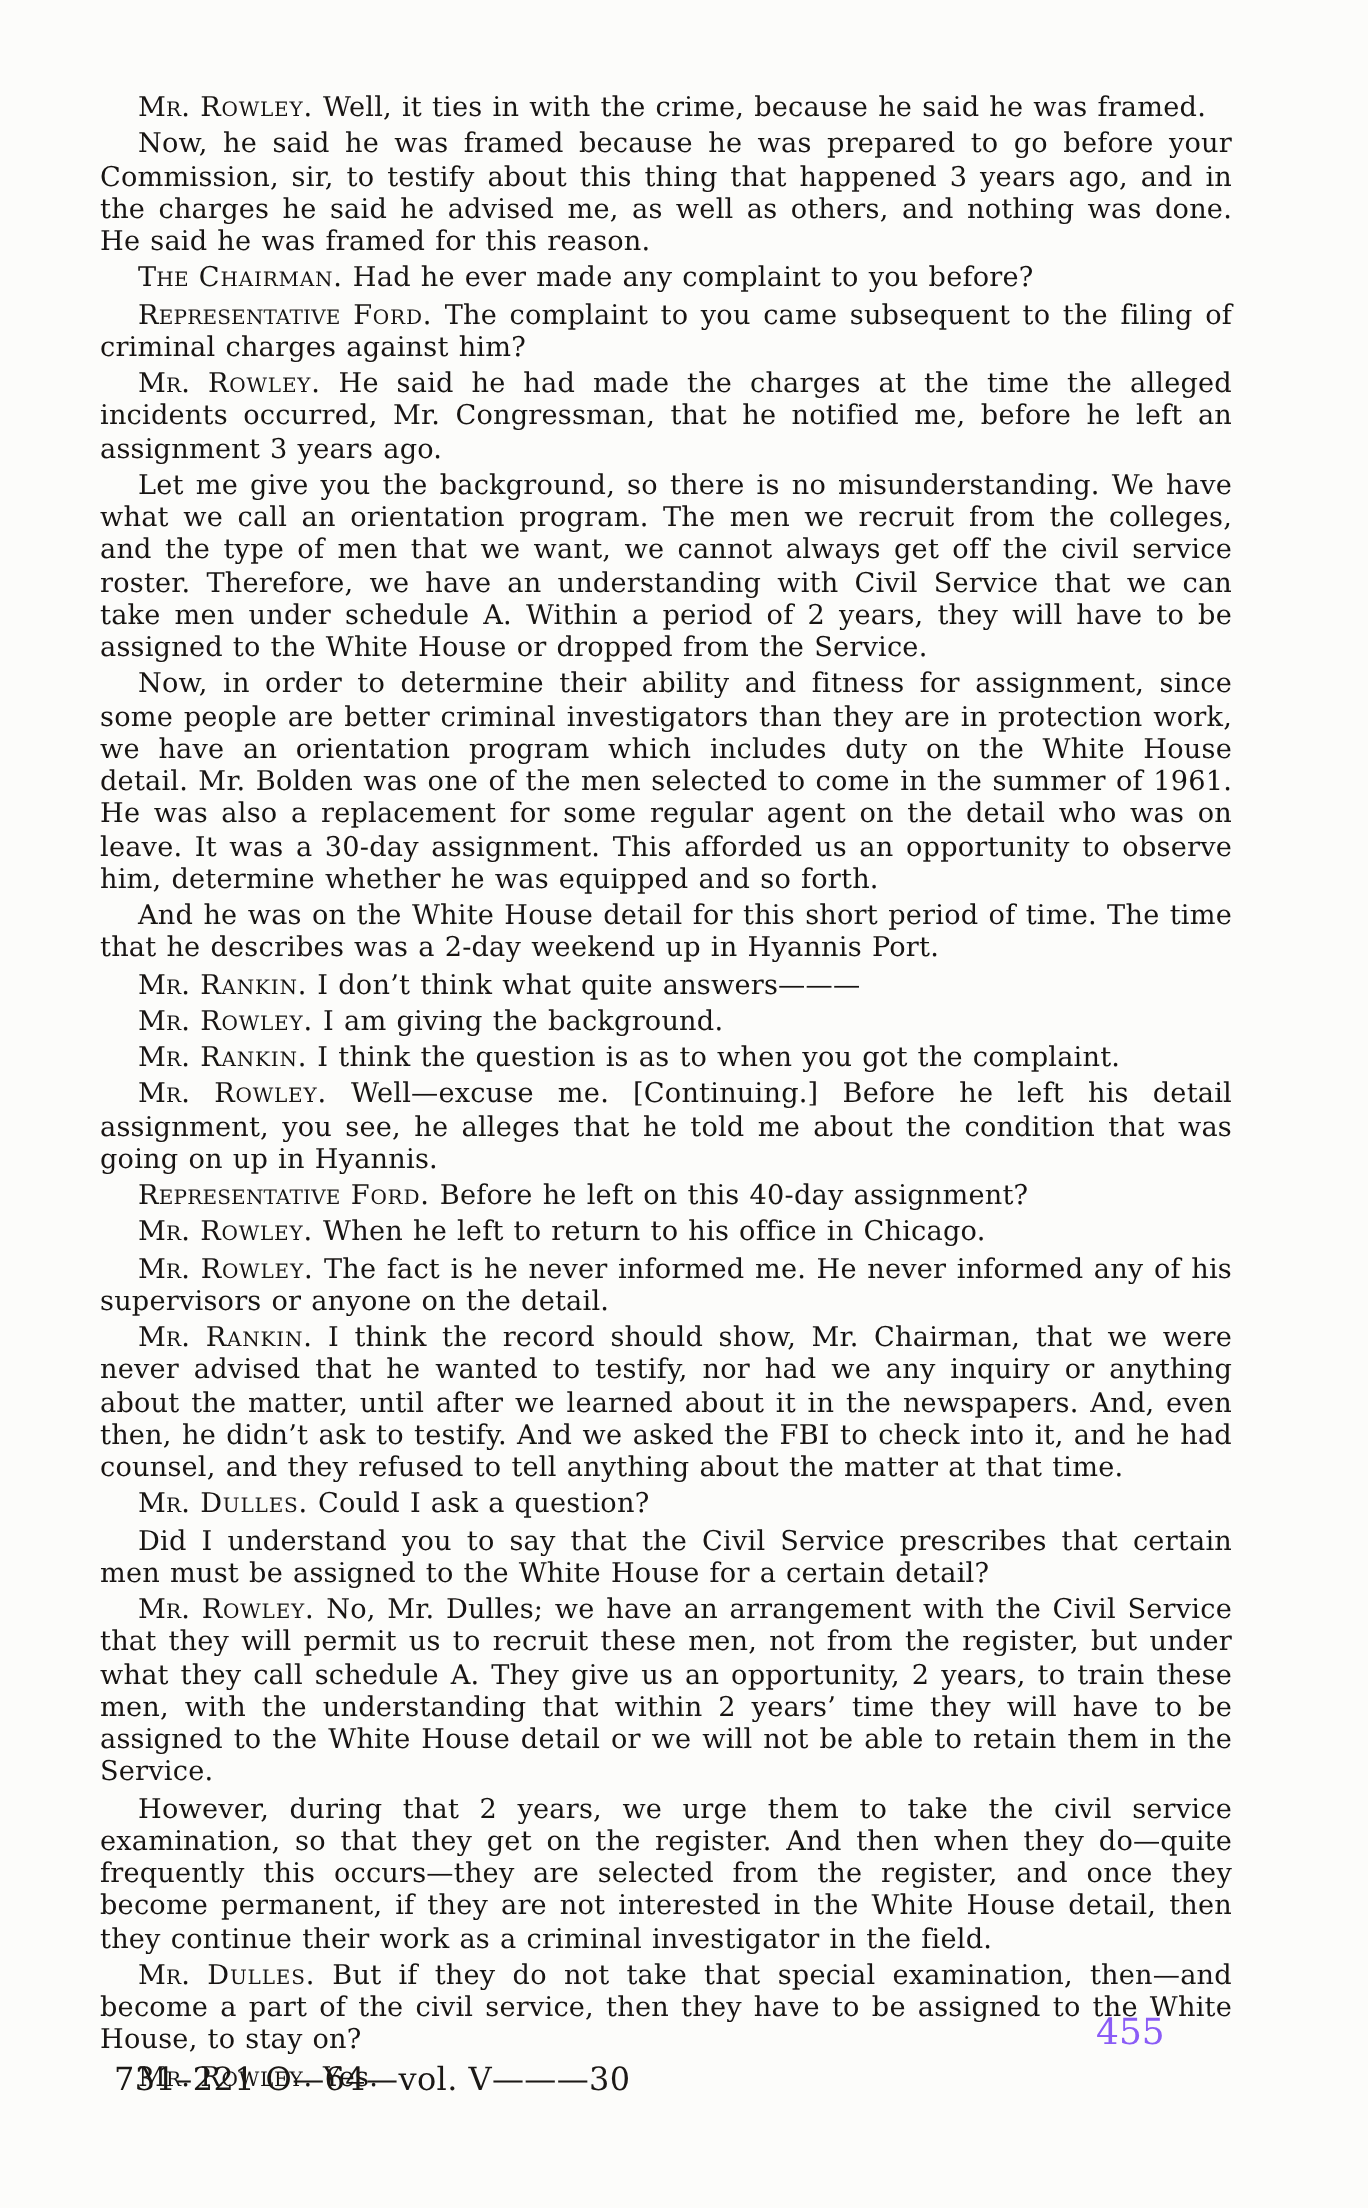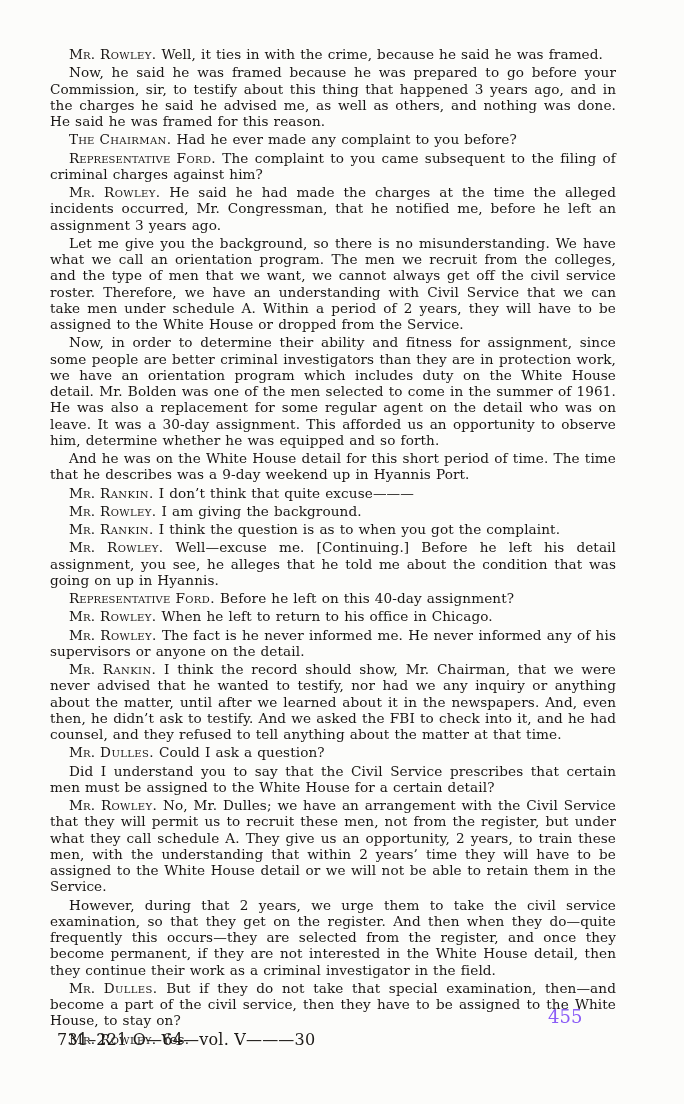--- a/index.html
+++ b/index.html
@@ -65,22 +65,22 @@
 <div class="page">
 
   <div class="body-text">
     <p class="para"><span class="speaker">Mr.</span> <span class="sc">Rowley.</span> <span>Well, it ties in with the crime, because he said he was framed.</span></p>
     <p class="para"><span>Now, he said he was framed because he was prepared to go before your Commission, sir, to testify about this thing that happened 3 years ago, and in the charges he said he advised me, as well as others, and nothing was done. He said he was framed for this reason.</span></p>
     <p class="para"><span class="speaker">The</span> <span class="sc">Chairman.</span> <span>Had he ever made any complaint to you before?</span></p>
     <p class="para"><span class="speaker">Representative</span> <span class="sc">Ford.</span> <span>The complaint to you came subsequent to the filing of criminal charges against him?</span></p>
     <p class="para"><span class="speaker">Mr.</span> <span class="sc">Rowley.</span> <span>He said he had made the charges at the time the alleged incidents occurred, Mr. Congressman, that he notified me, before he left an assignment 3 years ago.</span></p>
     <p class="para"><span>Let me give you the background, so there is no misunderstanding. We have what we call an orientation program. The men we recruit from the colleges, and the type of men that we want, we cannot always get off the civil service roster. Therefore, we have an understanding with Civil Service that we can take men under schedule A. Within a period of 2 years, they will have to be assigned to the White House or dropped from the Service.</span></p>
     <p class="para"><span>Now, in order to determine their ability and fitness for assignment, since some people are better criminal investigators than they are in protection work, we have an orientation program which includes duty on the White House detail. Mr. Bolden was one of the men selected to come in the summer of 1961. He was also a replacement for some regular agent on the detail who was on leave. It was a 30-day assignment. This afforded us an opportunity to observe him, determine whether he was equipped and so forth.</span></p>
-    <p class="para"><span>And he was on the White House detail for this short period of time. The time that he describes was a 9-day weekend up in Hyannis Port.</span></p>
-    <p class="para"><span class="speaker">Mr.</span> <span class="sc">Rankin.</span> <span>I don’t think that quite excuse———</span></p>
+    <p class="para"><span>And he was on the White House detail for this short period of time. The time that he describes was a 2-day weekend up in Hyannis Port.</span></p>
+    <p class="para"><span class="speaker">Mr.</span> <span class="sc">Rankin.</span> <span>I don’t think what quite answers———</span></p>
     <p class="para"><span class="speaker">Mr.</span> <span class="sc">Rowley.</span> <span>I am giving the background.</span></p>
     <p class="para"><span class="speaker">Mr.</span> <span class="sc">Rankin.</span> <span>I think the question is as to when you got the complaint.</span></p>
     <p class="para"><span class="speaker">Mr.</span> <span class="sc">Rowley.</span> <span>Well—excuse me. [Continuing.] Before he left his detail assignment, you see, he alleges that he told me about the condition that was going on up in Hyannis.</span></p>
     <p class="para"><span class="speaker">Representative</span> <span class="sc">Ford.</span> <span>Before he left on this 40-day assignment?</span></p>
     <p class="para"><span class="speaker">Mr.</span> <span class="sc">Rowley.</span> <span>When he left to return to his office in Chicago.</span></p>
     <p class="para"><span class="speaker">Mr.</span> <span class="sc">Rowley.</span> <span>The fact is he never informed me. He never informed any of his supervisors or anyone on the detail.</span></p>
     <p class="para"><span class="speaker">Mr.</span> <span class="sc">Rankin.</span> <span>I think the record should show, Mr. Chairman, that we were never advised that he wanted to testify, nor had we any inquiry or anything about the matter, until after we learned about it in the newspapers. And, even then, he didn’t ask to testify. And we asked the FBI to check into it, and he had counsel, and they refused to tell anything about the matter at that time.</span></p>
     <p class="para"><span class="speaker">Mr.</span> <span class="sc">Dulles.</span> <span>Could I ask a question?</span></p>
     <p class="para"><span>Did I understand you to say that the Civil Service prescribes that certain men must be assigned to the White House for a certain detail?</span></p>
     <p class="para"><span class="speaker">Mr.</span> <span class="sc">Rowley.</span> <span>No, Mr. Dulles; we have an arrangement with the Civil Service that they will permit us to recruit these men, not from the register, but under what they call schedule A. They give us an opportunity, 2 years, to train these men, with the understanding that within 2 years’ time they will have to be assigned to the White House detail or we will not be able to retain them in the Service.</span></p>

